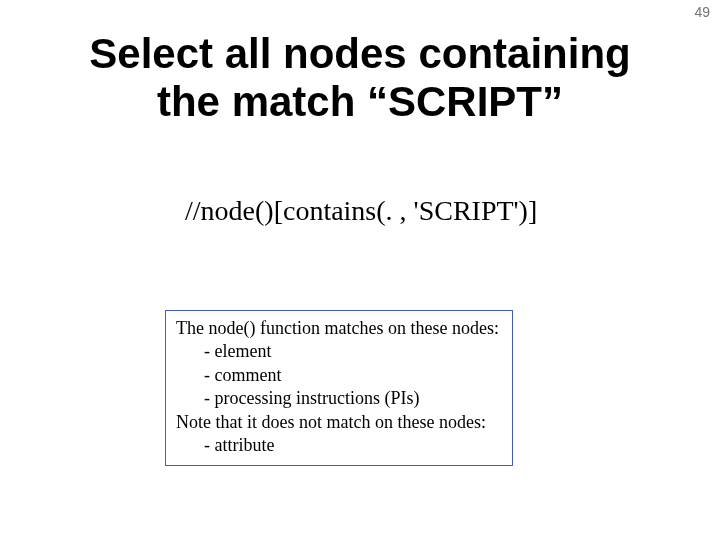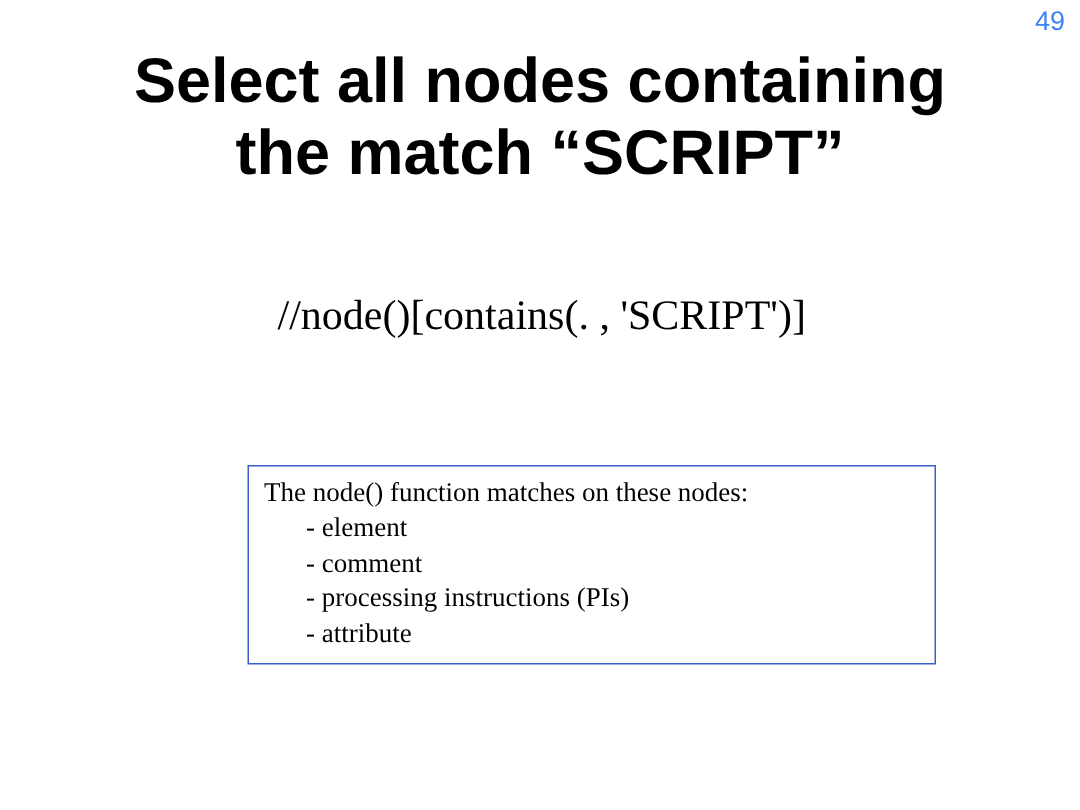--- a/index.html
+++ b/index.html
@@ -1,25 +1,25 @@
 <!DOCTYPE html>
 <html><head>
 <meta charset="utf-8">
 <style>
   * { margin: 0; padding: 0; box-sizing: border-box; }
   html, body { width: 720px; height: 540px; background: #fff; font-family: Verdana, Geneva, sans-serif; color: #000; }
   .slide { position: relative; width: 720px; height: 540px; }
-  .page-num { position: absolute; top: 4px; right: 10px; font-size: 18px; color: #3b82f6; font-family: Arial, sans-serif; }
+  .page-num { position: absolute; top: 4px; right: 10px; font-size: 14px; color: #737373; font-family: Arial, sans-serif; }
   .title { position: absolute; top: 30px; left: 0; right: 0; text-align: center; font-size: 42px; font-weight: 700; line-height: 1.15; }
   .code-line { position: absolute; top: 195px; left: 185px; font-family: "Times New Roman", Times, serif; font-size: 28px; }
   .info-box {
     position: absolute;
     top: 310px;
     left: 165px;
-    width: 459px;
+    width: 348px;
     border: 1px solid #3a5fcd;
     padding: 6px 10px 8px 10px;
     font-family: "Times New Roman", Times, serif;
     font-size: 18px;
     line-height: 1.3;
   }
   .info-box .indent { padding-left: 28px; }
 </style>
 </head>
 <body>
@@ -32,15 +32,16 @@
     <span>the match “SCRIPT”</span>
   </div>
 
   <div class="code-line">//node()[contains(. , 'SCRIPT')]</div>
 
   <div class="info-box">
     <div>The node() function matches on these nodes:</div>
     <div class="indent">- element</div>
     <div class="indent">- comment</div>
     <div class="indent">- processing instructions (PIs)</div>
+    <div>Note that it does not match on these nodes:</div>
     <div class="indent">- attribute</div>
   </div>
 </div>
 
 </body></html>

